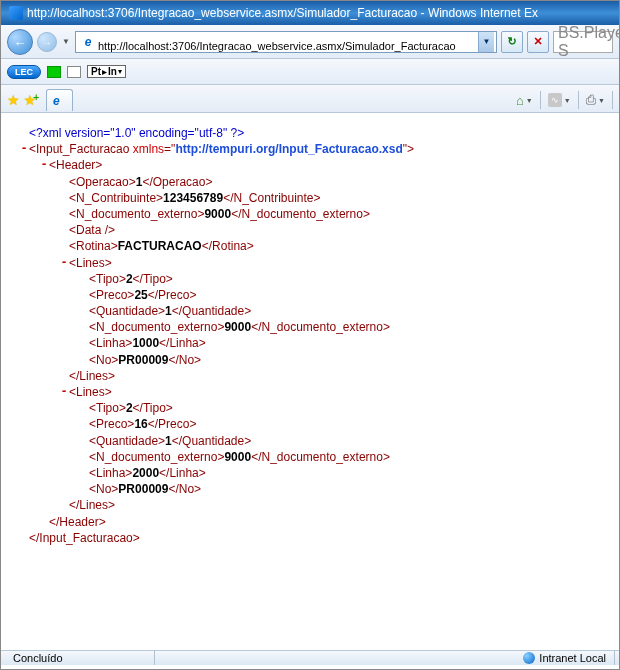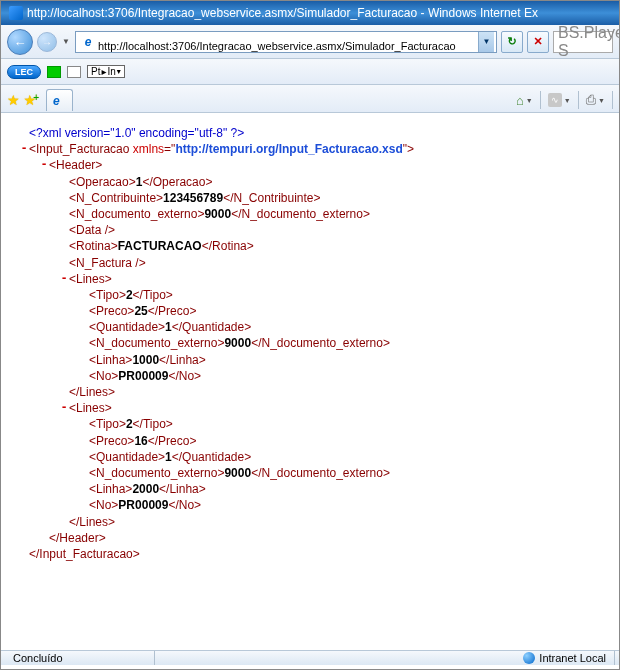--- a/index.html
+++ b/index.html
@@ -143,21 +143,21 @@
 .mini-icon.page { background: #fff; border: 1px solid #888; }
 .pt-in {
   background: #fff;
   border: 1px solid #666;
   padding: 0 3px;
   font-size: 10px;
   display: flex;
   align-items: center;
   gap: 1px;
 }
-.pt-in b { font-weight: normal; }
+.pt-in b { font-weight: bold; }
 .pt-in .tri { font-size: 8px; color: #000; }
 .tabbar {
   background: linear-gradient(to bottom, #f5f8fc, #e3ecf7);
   border-bottom: 1px solid #b8c8d8;
   padding: 3px 6px 0 6px;
   display: flex;
   align-items: center;
   gap: 4px;
   height: 28px;
 }
@@ -311,21 +311,20 @@
     </div>
     <div class="xml-line ind1 togrow">
       <span class="toggle">-</span>
       <span><span class="tag">&lt;Header&gt;</span></span>
     </div>
     <div class="xml-line ind2"><span class="tag">&lt;Operacao&gt;</span><span class="txt">1</span><span class="tag">&lt;/Operacao&gt;</span></div>
     <div class="xml-line ind2"><span class="tag">&lt;N_Contribuinte&gt;</span><span class="txt">123456789</span><span class="tag">&lt;/N_Contribuinte&gt;</span></div>
     <div class="xml-line ind2"><span class="tag">&lt;N_documento_externo&gt;</span><span class="txt">9000</span><span class="tag">&lt;/N_documento_externo&gt;</span></div>
     <div class="xml-line ind2"><span class="tag">&lt;Data /&gt;</span></div>
     <div class="xml-line ind2"><span class="tag">&lt;Rotina&gt;</span><span class="txt">FACTURACAO</span><span class="tag">&lt;/Rotina&gt;</span></div>
-    <div class="xml-line ind2"><span class="tag">&lt;N_Factura /&gt;</span></div>
     <div class="xml-line ind2 togrow">
       <span class="toggle">-</span>
       <span><span class="tag">&lt;Lines&gt;</span></span>
     </div>
     <div class="xml-line ind3"><span class="tag">&lt;Tipo&gt;</span><span class="txt">2</span><span class="tag">&lt;/Tipo&gt;</span></div>
     <div class="xml-line ind3"><span class="tag">&lt;Preco&gt;</span><span class="txt">25</span><span class="tag">&lt;/Preco&gt;</span></div>
     <div class="xml-line ind3"><span class="tag">&lt;Quantidade&gt;</span><span class="txt">1</span><span class="tag">&lt;/Quantidade&gt;</span></div>
     <div class="xml-line ind3"><span class="tag">&lt;N_documento_externo&gt;</span><span class="txt">9000</span><span class="tag">&lt;/N_documento_externo&gt;</span></div>
     <div class="xml-line ind3"><span class="tag">&lt;Linha&gt;</span><span class="txt">1000</span><span class="tag">&lt;/Linha&gt;</span></div>
     <div class="xml-line ind3"><span class="tag">&lt;No&gt;</span><span class="txt">PR00009</span><span class="tag">&lt;/No&gt;</span></div>

